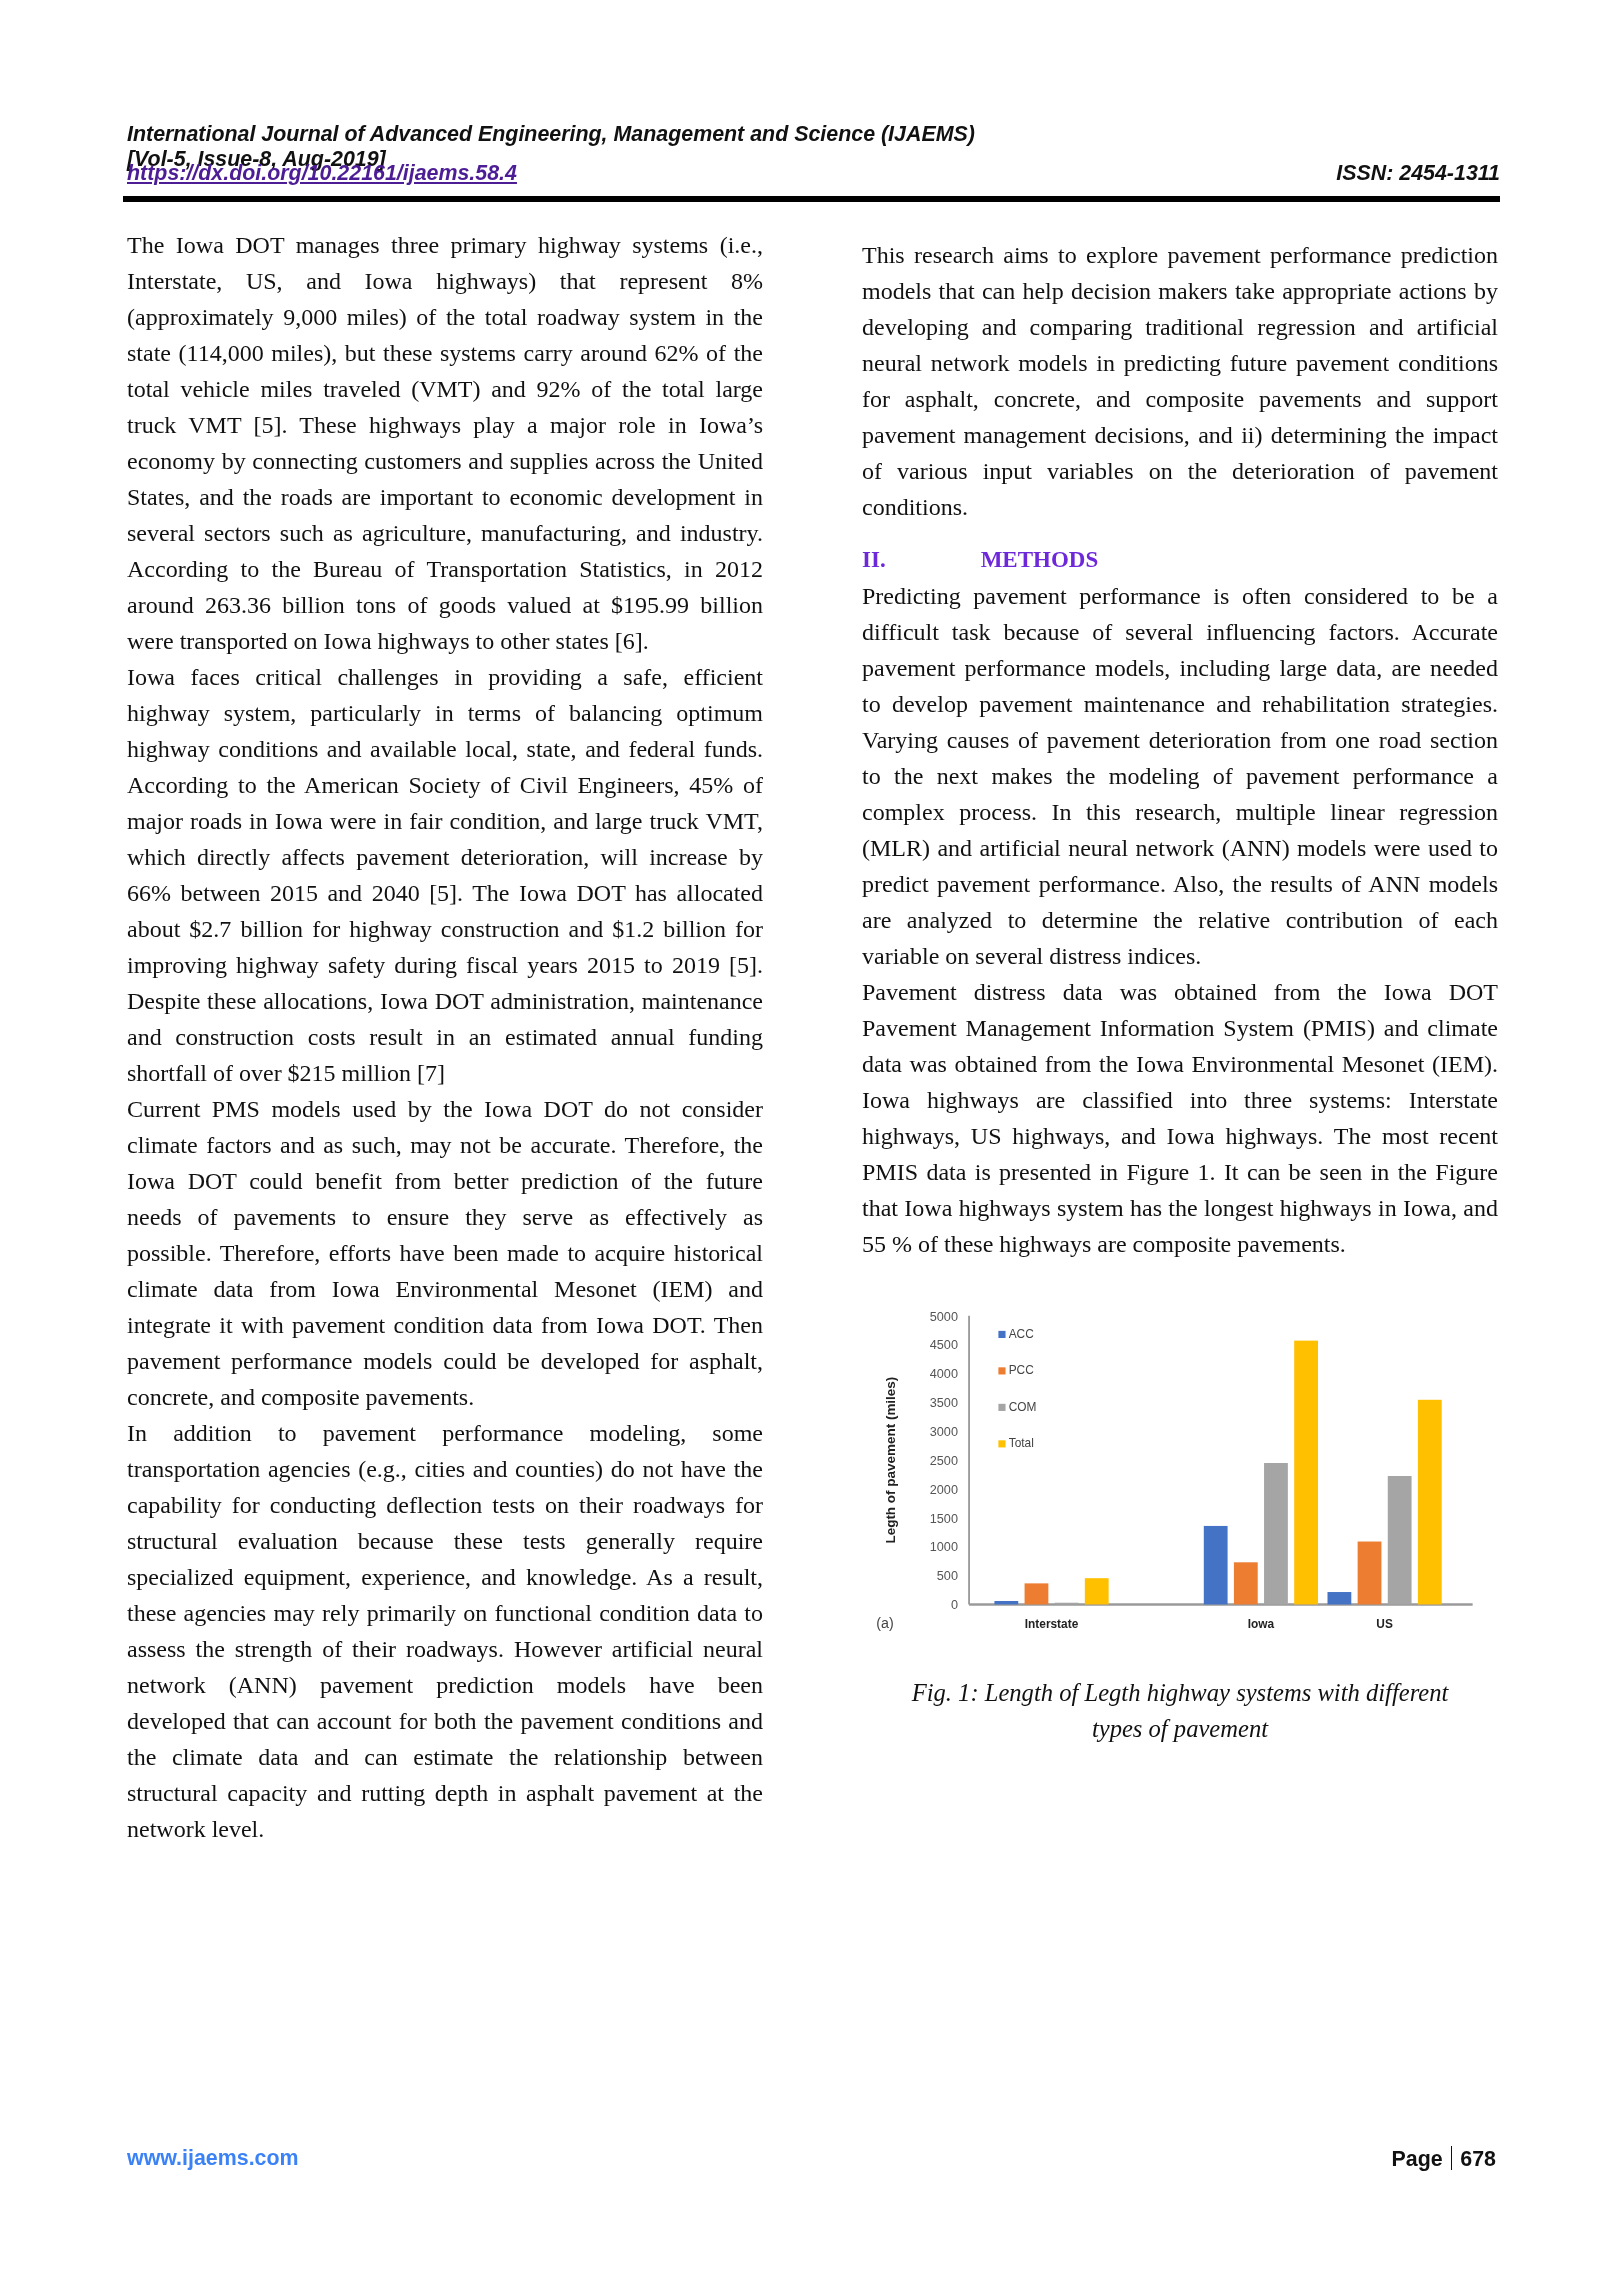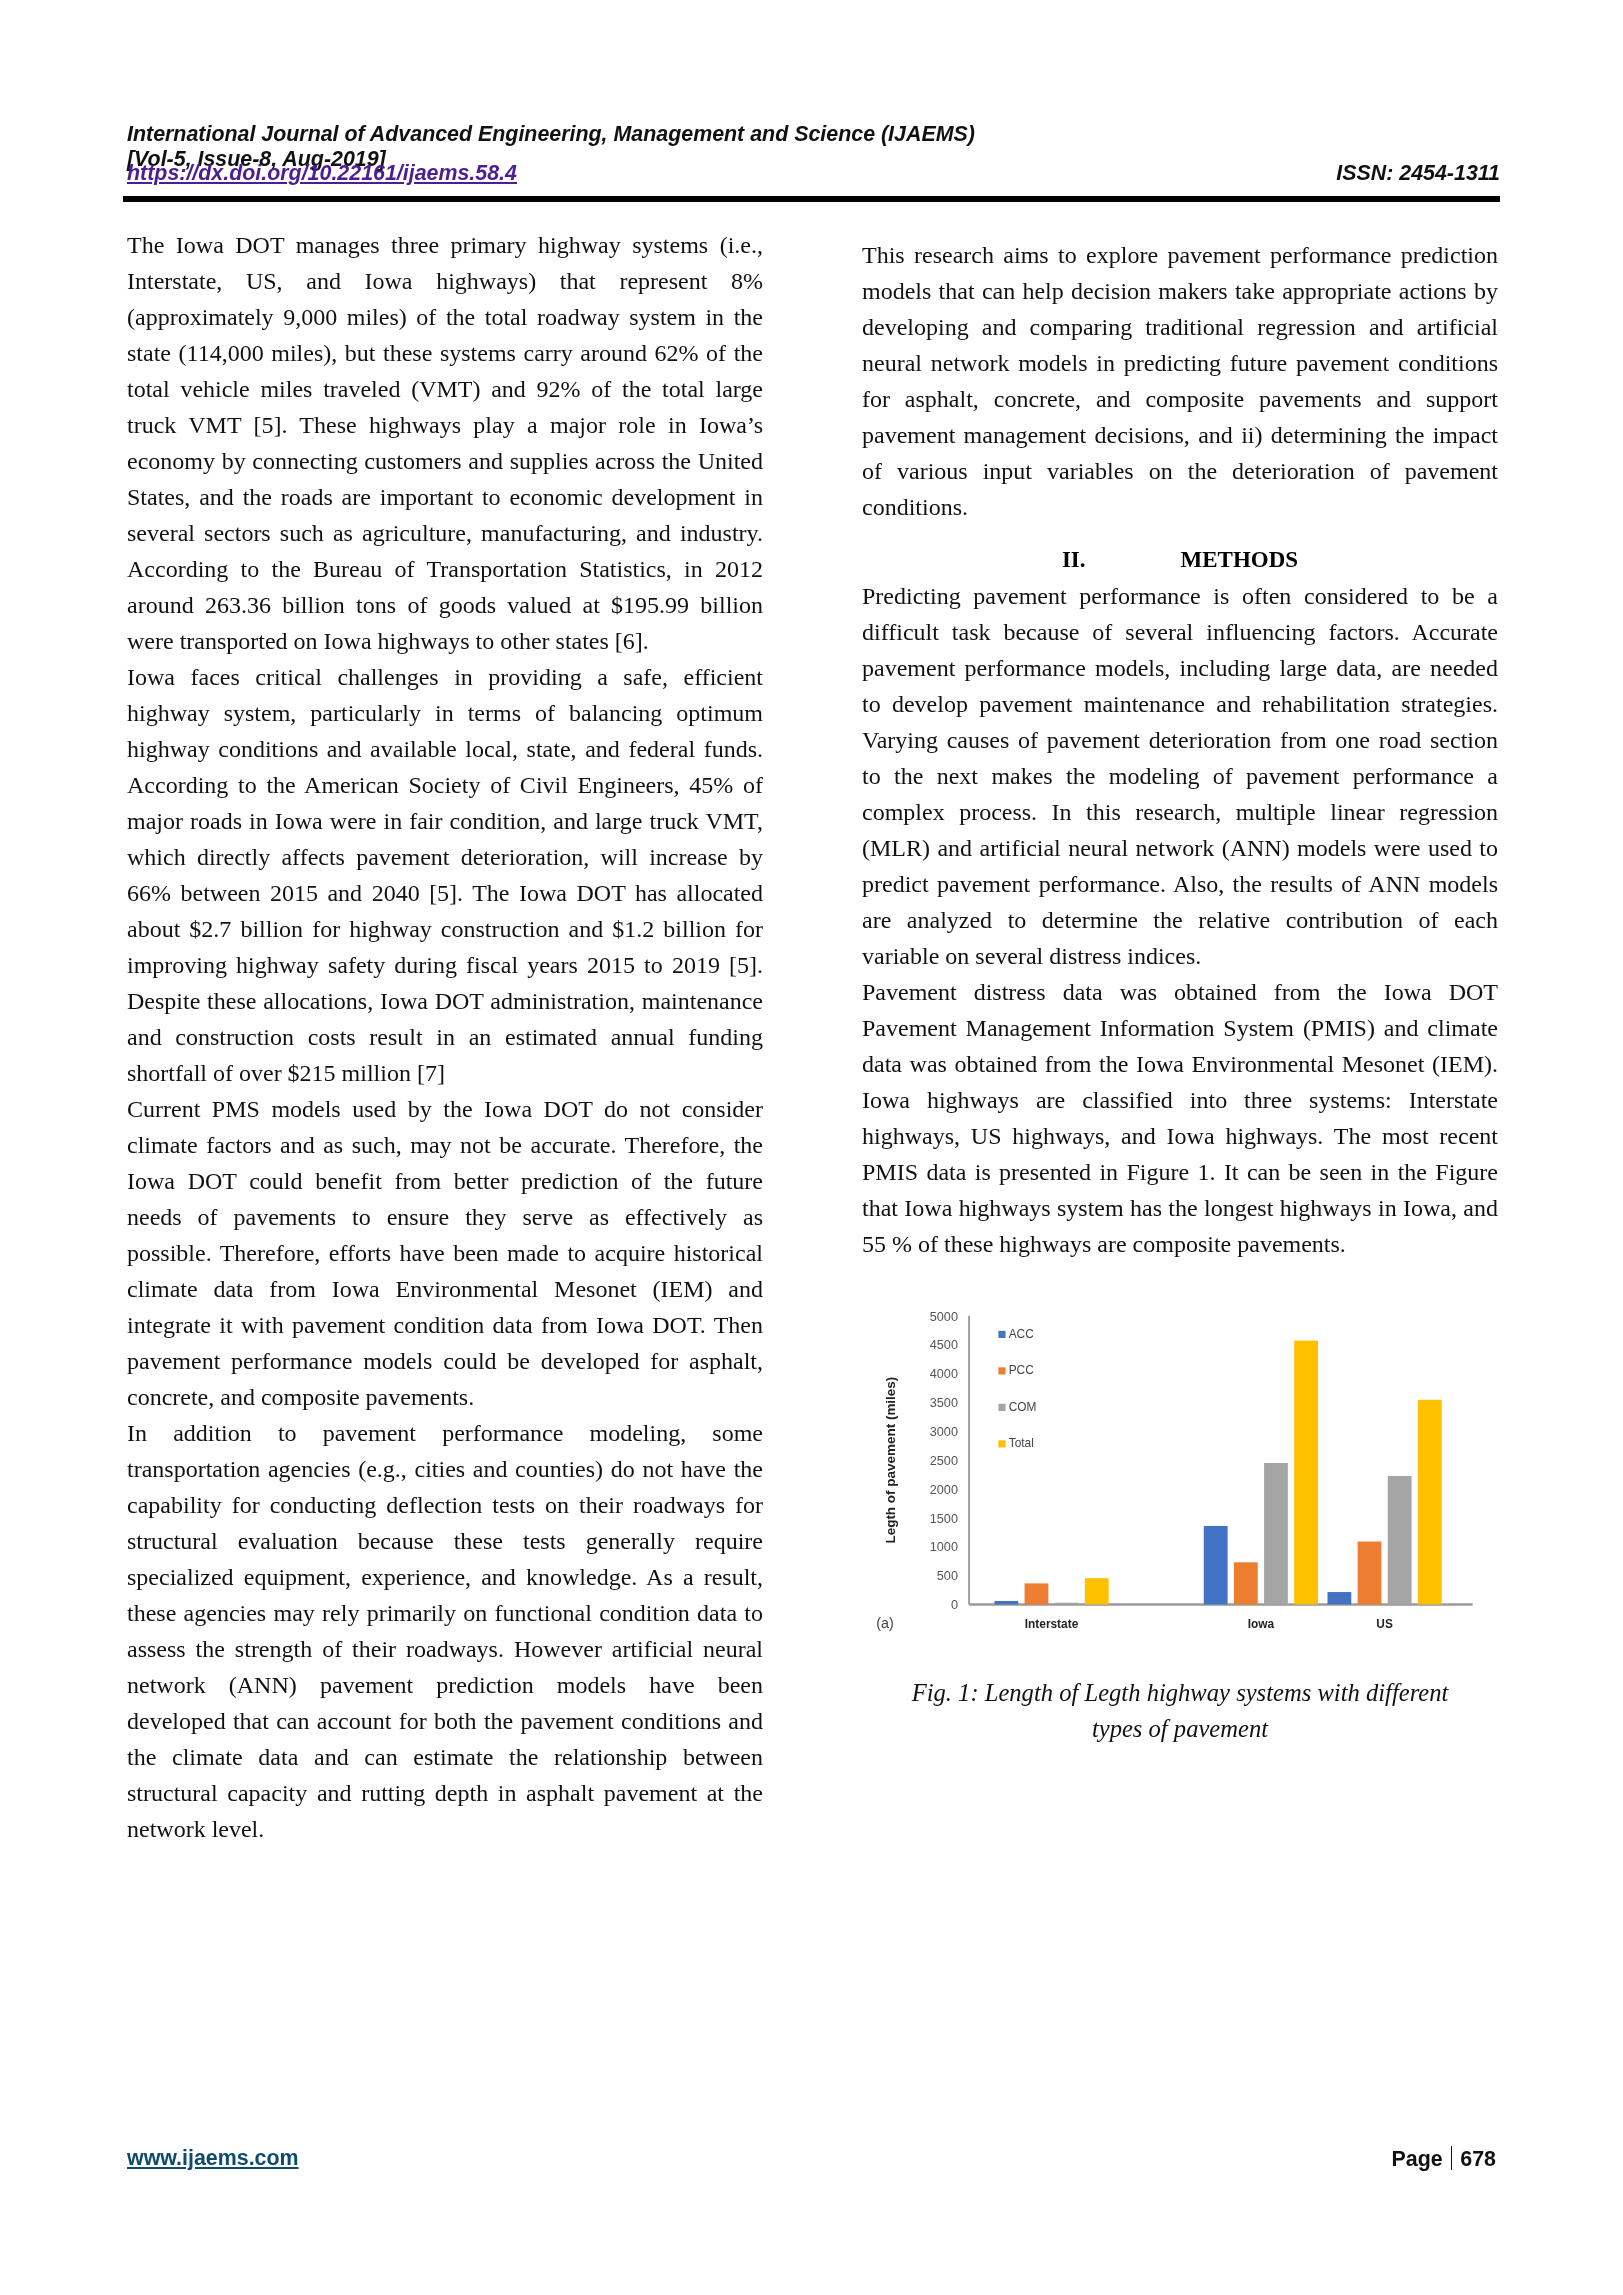--- a/index.html
+++ b/index.html
@@ -7,27 +7,27 @@
          font-family: "Liberation Serif", "DejaVu Serif", serif; color: #111; }
   .hdr { position: absolute; left: 127px; right: 123px; font-family: "Liberation Sans", "DejaVu Sans", sans-serif;
          font-style: italic; font-weight: bold; font-size: 21.4px; color: #111; }
   .hdr-row { position: absolute; left: 0; right: 0; display: flex; justify-content: space-between; align-items: baseline; }
   .hdr a { color: #4c1d95; text-decoration: underline; }
   .rule { position: absolute; left: 123px; right: 123px; top: 196px; height: 6.3px; background: #000; }
   .col { position: absolute; top: 227px; width: 636px; font-size: 24px; line-height: 36px; text-align: justify; }
   .col p { margin: 0; }
   .col-left { left: 127px; }
   .col-right { left: 862px; margin-top: 10px; }
-  .section-heading { text-align: center; color: #000000; font-weight: bold; font-size: 23px; margin: 17.4px 0 0 0; height: 36px; line-height: 36px; }
+  .section-heading { color: #6d28d9; font-weight: bold; font-size: 23px; margin: 17.4px 0 0 0; height: 36px; line-height: 36px; }
   .section-heading .num { display: inline-block; margin-right: 95px; }
   .figure { position: relative; width: 636px; height: 365px; margin-top: 41px; }
   .caption { text-align: center; font-style: italic; font-size: 24.6px; line-height: 36px; margin-top: 6.3px; padding: 0 32px; }
   .footer { position: absolute; left: 127px; right: 127px; top: 2146px; font-family: "Liberation Sans", "DejaVu Sans", sans-serif;
             font-weight: bold; font-size: 21.4px; display: flex; justify-content: space-between; }
-  .footer a { color: #0c4a6e; text-decoration: underline; }
+  .footer a { color: #3b82f6; }
   .footer .sep { display: inline-block; width: 1.6px; height: 24px; background: #111; margin: 0 8px; vertical-align: -4px; }
   svg text { font-family: "Liberation Sans", "DejaVu Sans", sans-serif; }
 </style>
 </head>
 <body>
 
 <div class="hdr">
   <div class="hdr-row" style="top:122px;flex-direction:column;">
     <span>International Journal of Advanced Engineering, Management and Science (IJAEMS)</span>
     <span>[Vol-5, Issue-8, Aug-2019]</span>

